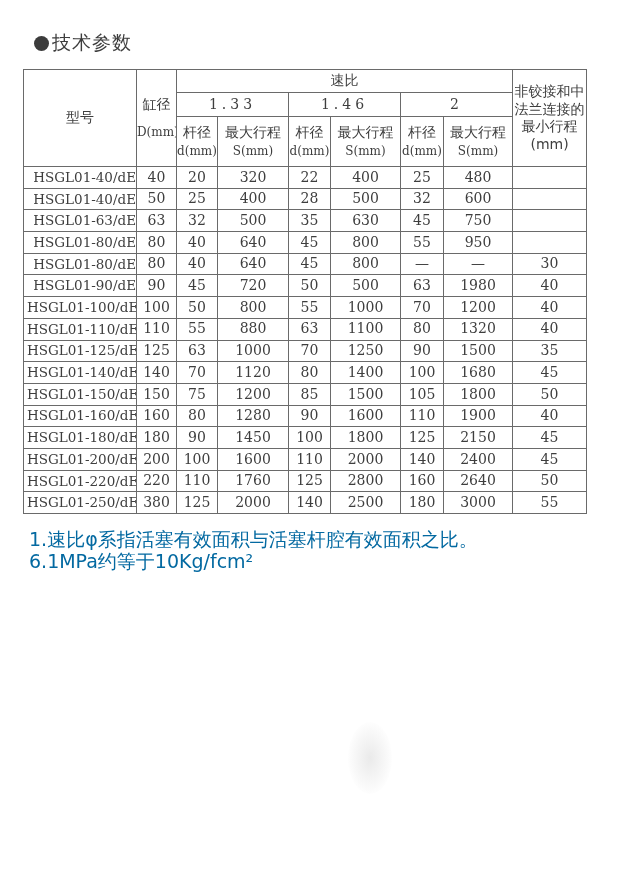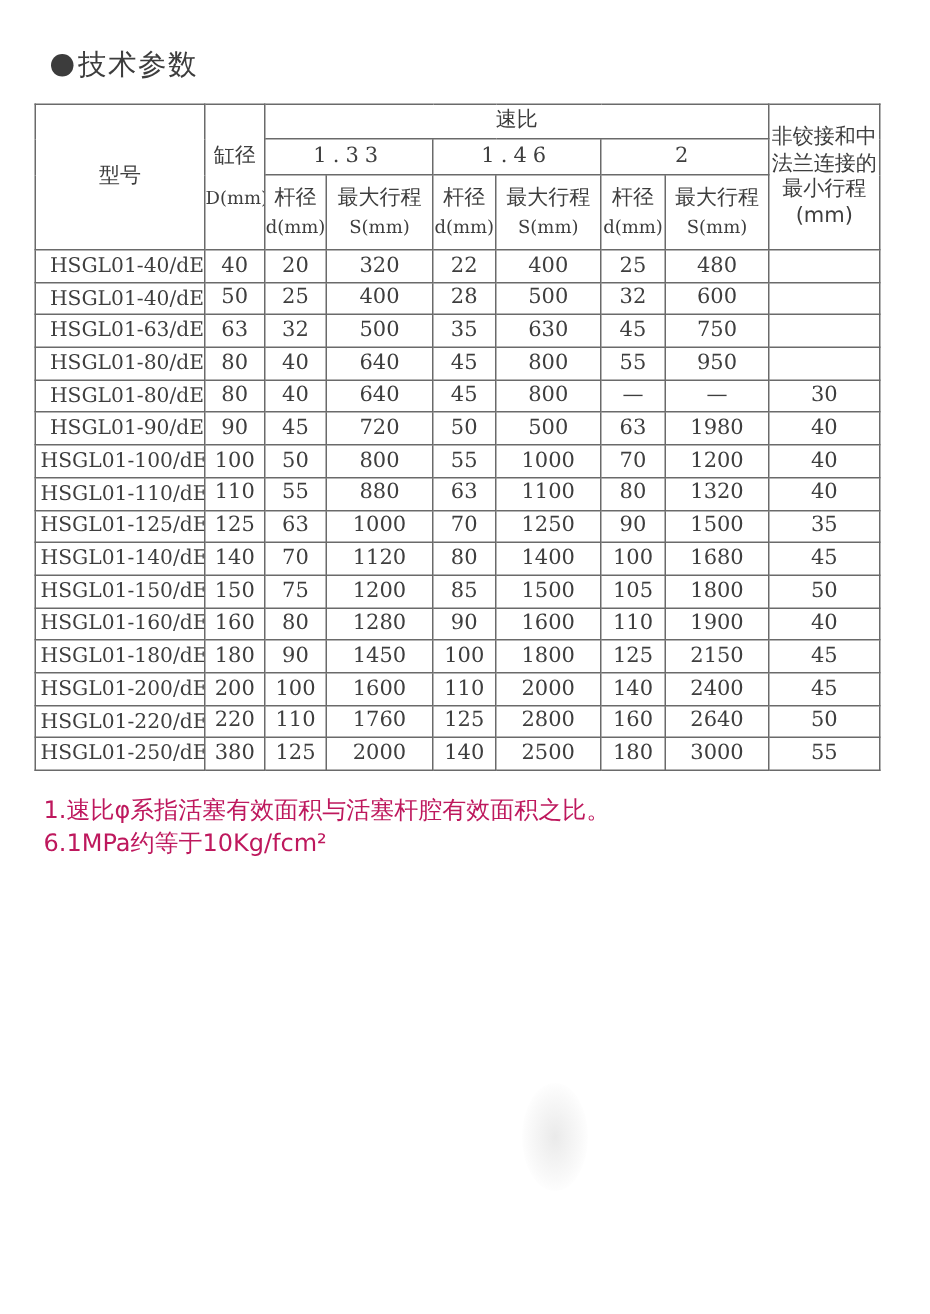--- a/index.html
+++ b/index.html
@@ -85,22 +85,22 @@
       font-size: 13.5px;
     }
     .ratio-label {
       letter-spacing: 4px;
     }
     .notes {
       position: absolute;
       left: 29px;
       top: 529px;
       font-family: "DejaVu Sans", "Liberation Sans", sans-serif;
-      font-size: 16px;
-      color: #be185d;
+      font-size: 19px;
+      color: #0369a1;
       line-height: 21.5px;
     }
     .notes .note-line {
       white-space: nowrap;
     }
     .smudge {
       position: absolute;
       left: 348px;
       top: 722px;
       width: 44px;

